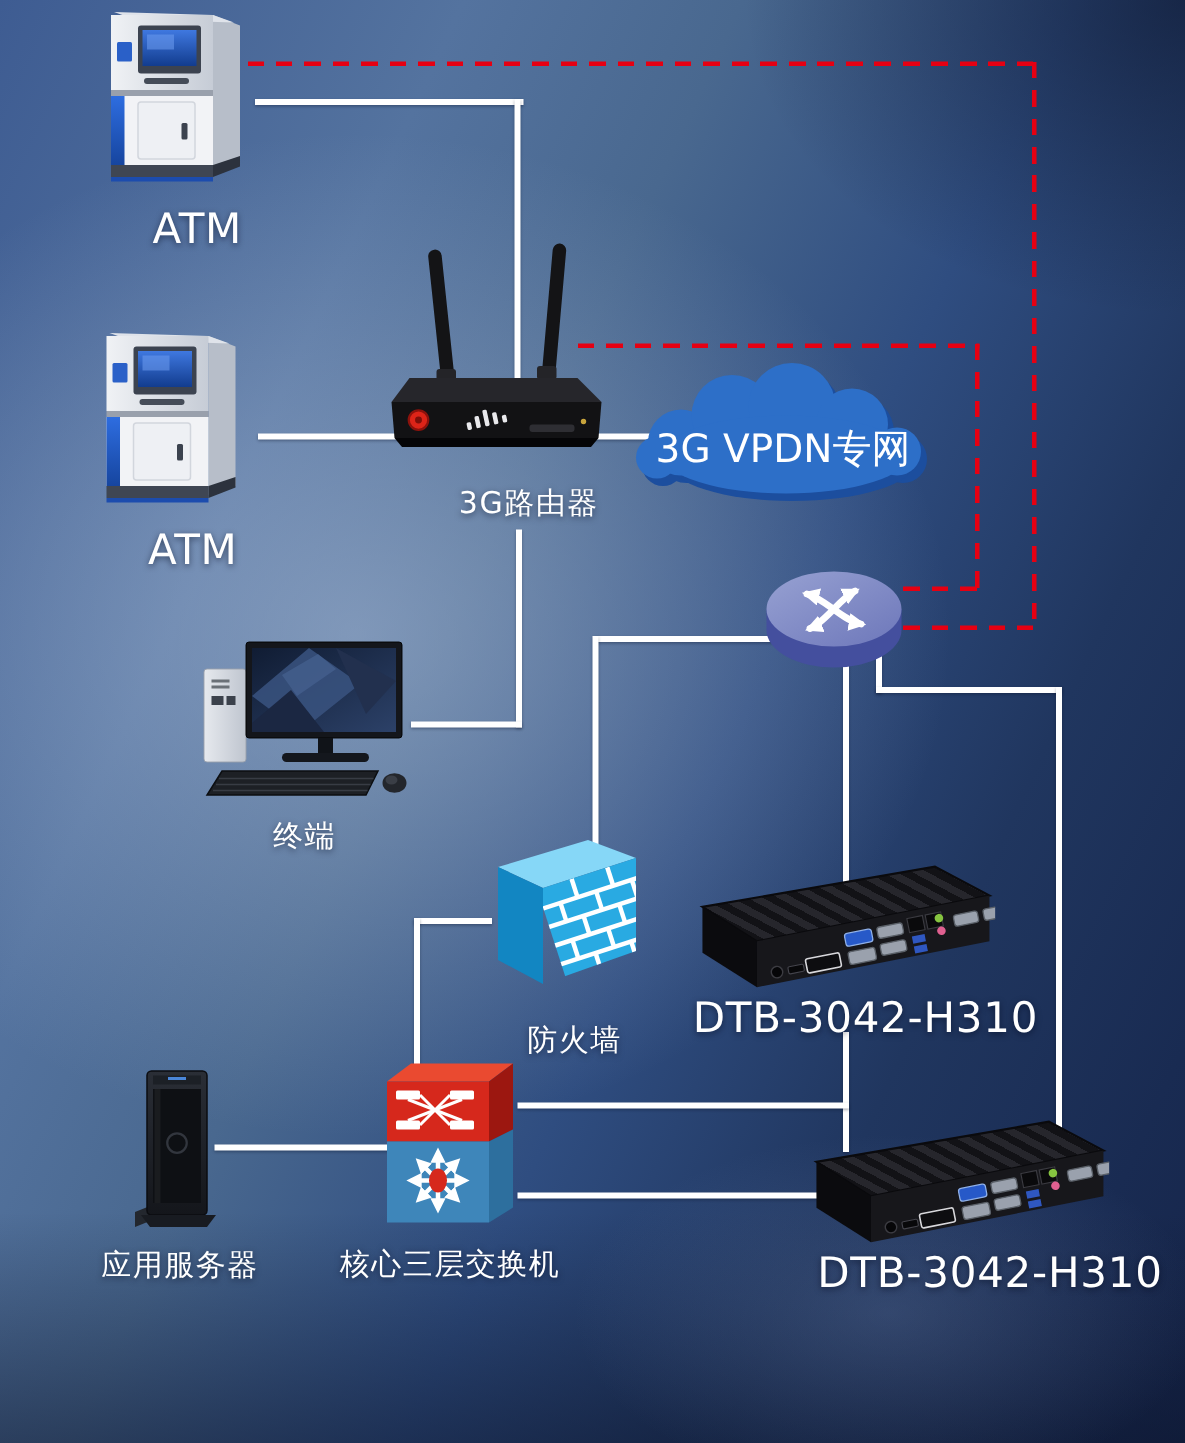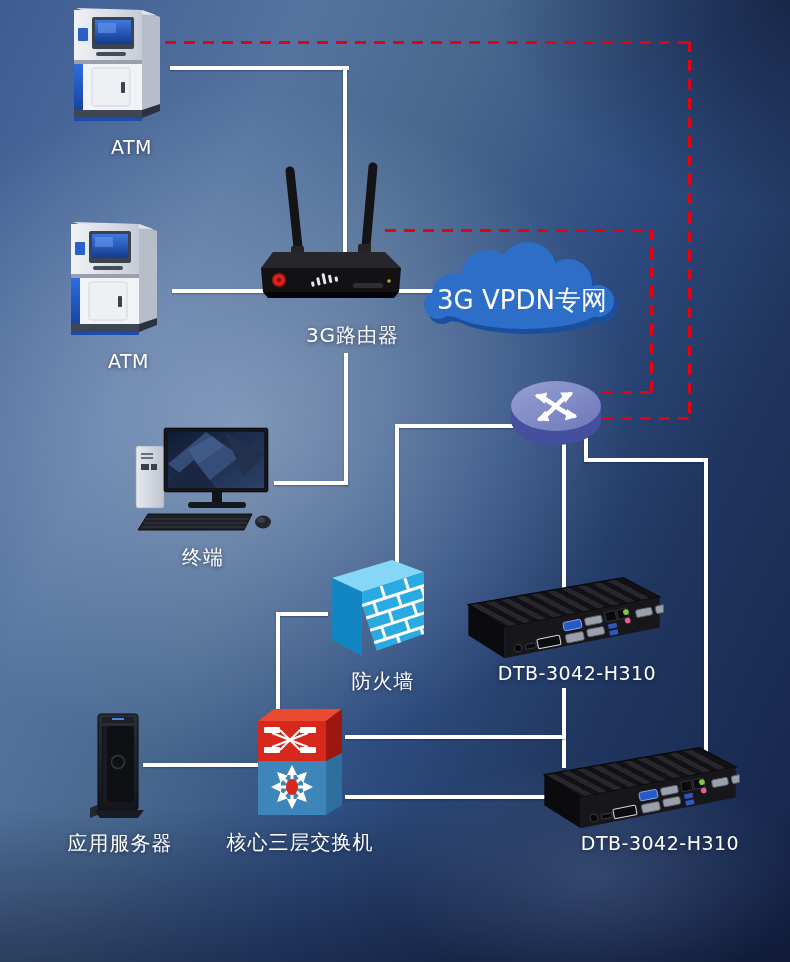--- a/index.html
+++ b/index.html
@@ -15,21 +15,21 @@
   }
   .line{position:absolute;z-index:1;}
   .lw{background:#ffffff;box-shadow:0 1px 2px rgba(8,18,40,.35);}
   .lr-h{height:3px;background:repeating-linear-gradient(90deg,#e60012 0 11px,transparent 11px 19px);}
   .lr-v{width:3px;background:repeating-linear-gradient(180deg,#e60012 0 11px,transparent 11px 19px);}
   .node{position:absolute;z-index:2;display:flex;flex-direction:column;align-items:center;}
   .label{
     color:#ffffff;font-size:20px;letter-spacing:1px;white-space:nowrap;
     text-shadow:0 1px 4px rgba(0,10,30,.55);margin-top:6px;
   }
-  .label.latin{font-size:19px;letter-spacing:.5px;}
+  .label.latin{font-size:28px;letter-spacing:.5px;}
   .hidden-defs{position:absolute;width:0;height:0;overflow:hidden;}
 </style>
 </head>
 <body>
 
 <div class="stage">
 
   <div class="line lw" style="left:170px;top:66px;width:179px;height:4px"></div>
   <div class="line lw" style="left:343px;top:66px;width:4px;height:186px"></div>
   <div class="line lw" style="left:172px;top:289px;width:118px;height:4px"></div>
@@ -274,21 +274,21 @@
               <line x1="33" y1="39" x2="33" y2="52"></line>
               <line x1="58" y1="39" x2="58" y2="52"></line>
               <line x1="83" y1="39" x2="83" y2="52"></line>
             <line x1="20" y1="52" x2="20" y2="65"></line>
               <line x1="45" y1="52" x2="45" y2="65"></line>
               <line x1="70" y1="52" x2="70" y2="65"></line>
           </g>
         </g>
       </g>
     </svg>
-    <div class="label" style="margin-left:18px;margin-top:4px">防火墙</div>
+    <div class="label" style="margin-left:18px;margin-top:16px">防火墙</div>
   </div>
 
   <div class="node" style="left:460px;top:574px;width:206px">
     <svg width="206" height="88" viewBox="0 0 210 92">
         <use href="#sym-dtb"></use>
       </svg>
     <div class="label latin" style="margin-left:28px;margin-top:0">DTB-3042-H310</div>
   </div>
 
   <div class="node" style="left:536px;top:744px;width:206px">

